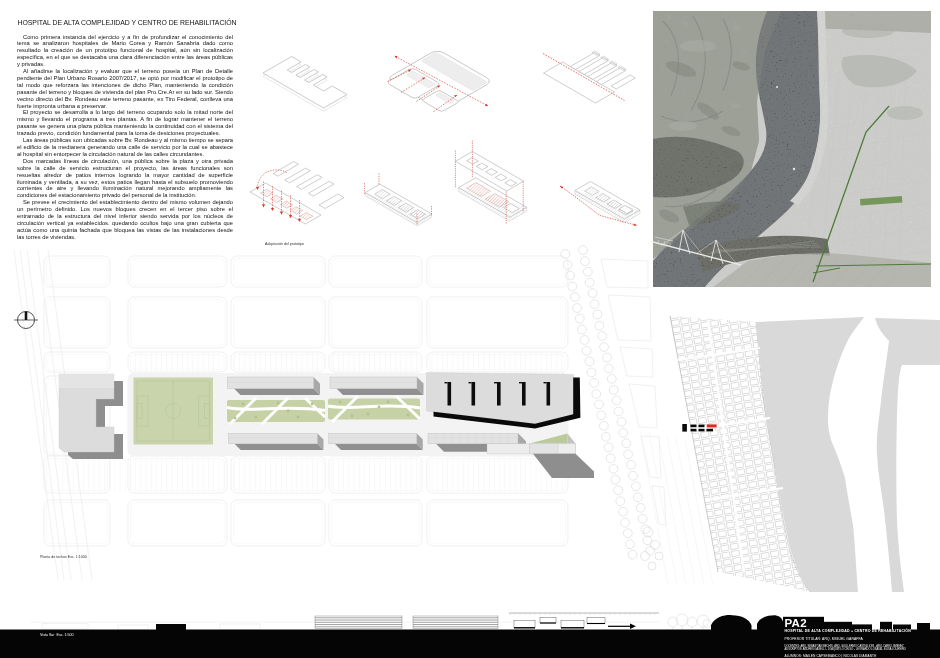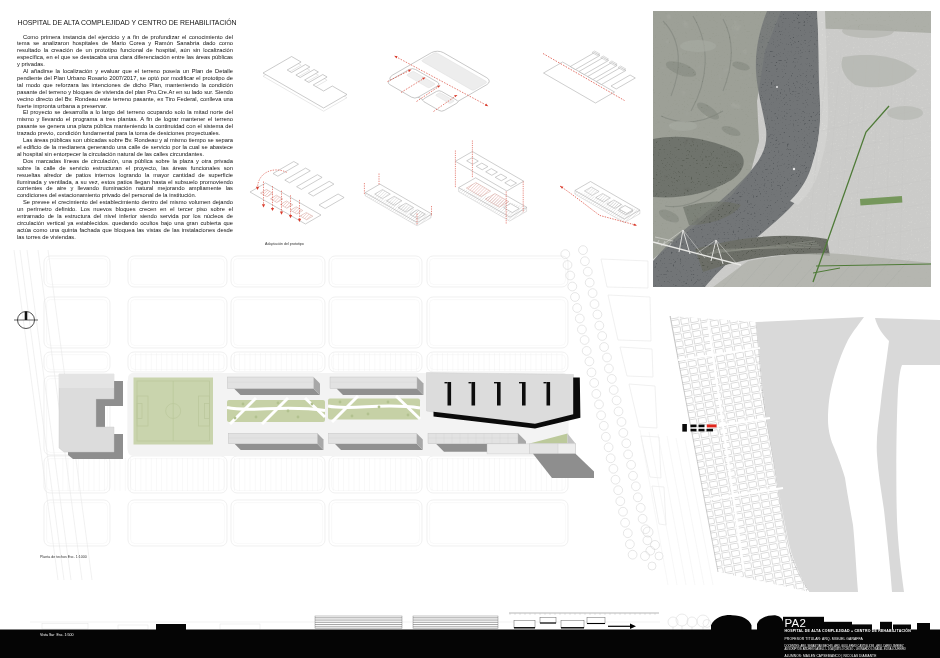--- a/index.html
+++ b/index.html
@@ -676,17 +676,17 @@
 <p>Como primera instancia del ejercicio y a fin de profundizar el conocimiento del tema se analizaron hospitales de Mario Corea y Ramón Sanabria dado como resultado la creación de un prototipo funcional de hospital, aún sin localización específica, en el que se destacaba una clara diferenciación  entre las áreas públicas y privadas.</p>
 <p>Al añadirse la localización y evaluar que el terreno poseía un Plan de Detalle pendiente del Plan Urbano Rosario 2007/2017, se optó por modificar el prototipo de tal modo que reforzara las intenciones de dicho Plan, manteniendo la condición pasante del terreno y bloques de vivienda del plan Pro.Cre.Ar en su lado sur.  Siendo vecino directo del Bv. Rondeau este terreno pasante, ex Tiro Federal, conlleva una fuerte impronta urbana a preservar.</p>
 <p>El proyecto se desarrolla a lo largo del terreno ocupando solo la mitad norte del mismo y llevando el programa a tres plantas. A fin de lograr mantener el terreno pasante se genera una plaza pública manteniendo la continuidad con el sistema del trazado previo, condición fundamental para la toma de desiciones proyectuales.</p>
 <p>Las áreas públicas son ubicadas sobre Bv. Rondeau y al mismo tiempo se separa el edificio de la medianera generando una calle de servicio por la cual se abastece al hospital sin entorpecer la circulación natural de las calles circundantes.</p>
 <p>Dos marcadas líneas de circulación, una pública sobre la plaza y otra privada sobre la calle de servicio estructuran el proyecto, las áreas funcionales son resueltas alredor de patios internos logrando la mayor cantidad de superficie iluminada y ventilada, a su vez, estos patios llegan hasta el subsuelo promoviendo corrientes de aire y llevando iluminación natural mejorando ampliamente las condiciones del estacionamiento privado del personal de la institución.</p>
 <p>Se prevee el  crecimiento del establecimiento dentro del mismo volumen dejando un perímetro definido.  Los nuevos bloques crecen  en el tercer piso sobre  el entramado de la estructura del nivel inferior siendo servida por los núcleos de circulación vertical ya establecidos. quedando ocultos bajo una gran cubierta que actúa como una quinta fachada que bloquea las vistas de las instalaciones  desde las torres de viviendas.</p>
 </div>
 
 <div class="abs ftxt" style="left:40px;top:632.5px;font-size:3.6px;">Vista Sur &nbsp;Esc. 1:500</div>
 
-<div class="abs ftxt" style="left:784.5px;top:616.5px;font-size:11.5px;font-weight:normal;letter-spacing:0.3px;">PA2</div>
+<div class="abs ftxt" style="left:784.5px;top:616.5px;font-size:11.5px;font-weight:bold;letter-spacing:0.3px;">PA2</div>
 <div class="abs ftxt" style="left:784.5px;top:629px;font-size:3.5px;font-weight:bold;letter-spacing:0.22px;">HOSPITAL DE ALTA COMPLEJIDAD + CENTRO DE REHABILITACIÓN</div>
 <div class="abs ftxt" style="left:784.5px;top:637px;font-size:3.4px;letter-spacing:0.1px;">PROFESOR TITULAR: ARQ. MIGUEL GARAFFA</div>
 <div class="abs ftxt" style="left:784.5px;top:644.5px;font-size:2.6px;letter-spacing:0.02px;line-height:3.1px;">DOCENTES:  ARQ. SEBASTIAN BECHIS, ARQ. GUILLERMO CASTIGLIONI , ARQ. DARIO JIMENEZ<br>ADSCRIPTOS: ANDRES GASELLI - JOAQUIN LO CELSO - LEONARDO LOSADA - ELISA LOUREIRO</div>
 <div class="abs ftxt" style="left:784.5px;top:653.5px;font-size:3.2px;letter-spacing:0.1px;">ALUMNOS: MAILEN CAPSEBIANCO | NICOLAS DIAMANTE</div>
 </div>
 </body></html>

